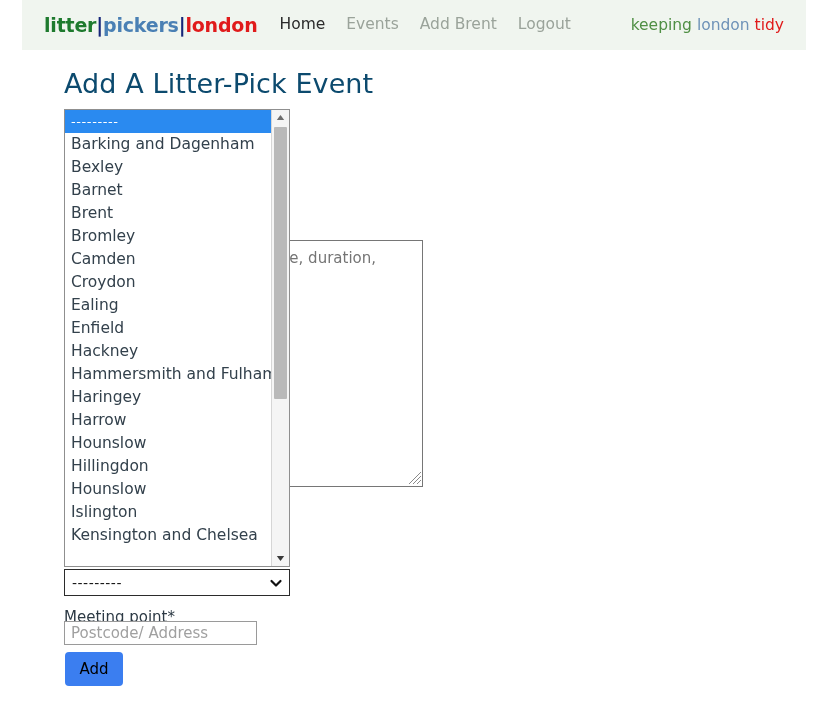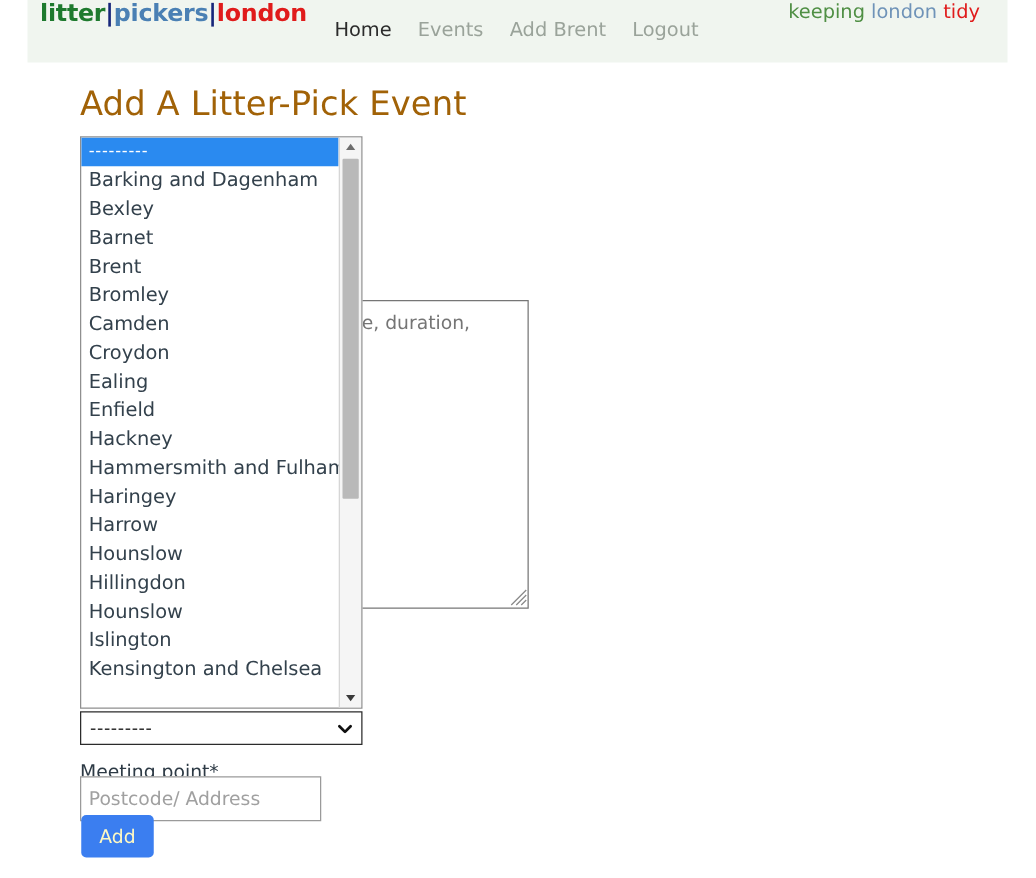--- a/index.html
+++ b/index.html
@@ -18,22 +18,23 @@
 
   
   .navbar {
     position: absolute;
     left: 22px;
     top: 0;
     width: 784px;
     height: 50px;
     background: #f0f5ef;
     display: flex;
-    box-sizing: border-box;
-    padding: 0 12px 0 10px;
+    align-items: center;
+    box-sizing: border-box;
+    padding: 0 12px 0 22px;
   }
   .brand {
     font-size: 19px;
     font-weight: bold;
     letter-spacing: -0.2px;
     white-space: nowrap;
     margin-right: 22px;
   }
   .brand .b-litter { color: #1e7a2e; }
   .brand .b-pipe   { color: #16267a; }
@@ -64,21 +65,21 @@
   .tagline .t-london  { color: #6f93b8; }
   .tagline .t-tidy    { color: #e01b1b; }
 
   
   .page-title {
     position: absolute;
     left: 64px;
     top: 68px;
     font-size: 27px;
     font-weight: 400;
-    color: #a16207;
+    color: #0c4a6e;
     letter-spacing: 0.1px;
     margin: 0;
   }
 
   .textarea-box {
     position: absolute;
     left: 64px;
     top: 240px;
     width: 359px;
     height: 247px;
@@ -128,39 +129,39 @@
     left: 64px;
     top: 608px;
     font-size: 15px;
     color: #2d3a45;
   }
   .text-input {
     position: absolute;
     left: 64px;
     top: 621px;
     width: 193px;
-    height: 36px;
+    height: 24px;
     box-sizing: border-box;
     border: 1px solid #9a9a9a;
     background: #ffffff;
     font-size: 15px;
     color: #7f1d1d;
     padding: 2px 6px;
     font-family: "DejaVu Sans", "Liberation Sans", sans-serif;
   }
   .text-input::placeholder { color: #a0a0a0; opacity: 1; }
 
   .add-button {
     position: absolute;
     left: 65px;
     top: 652px;
     width: 58px;
     height: 34px;
     background: #3b7ef0;
-    color: #fef9c3;
+    color: #000000;
     border: none;
     border-radius: 4px;
     font-size: 15px;
     font-family: "DejaVu Sans", "Liberation Sans", sans-serif;
     cursor: pointer;
     padding: 0;
   }
 
   
   .dropdown-popup {

